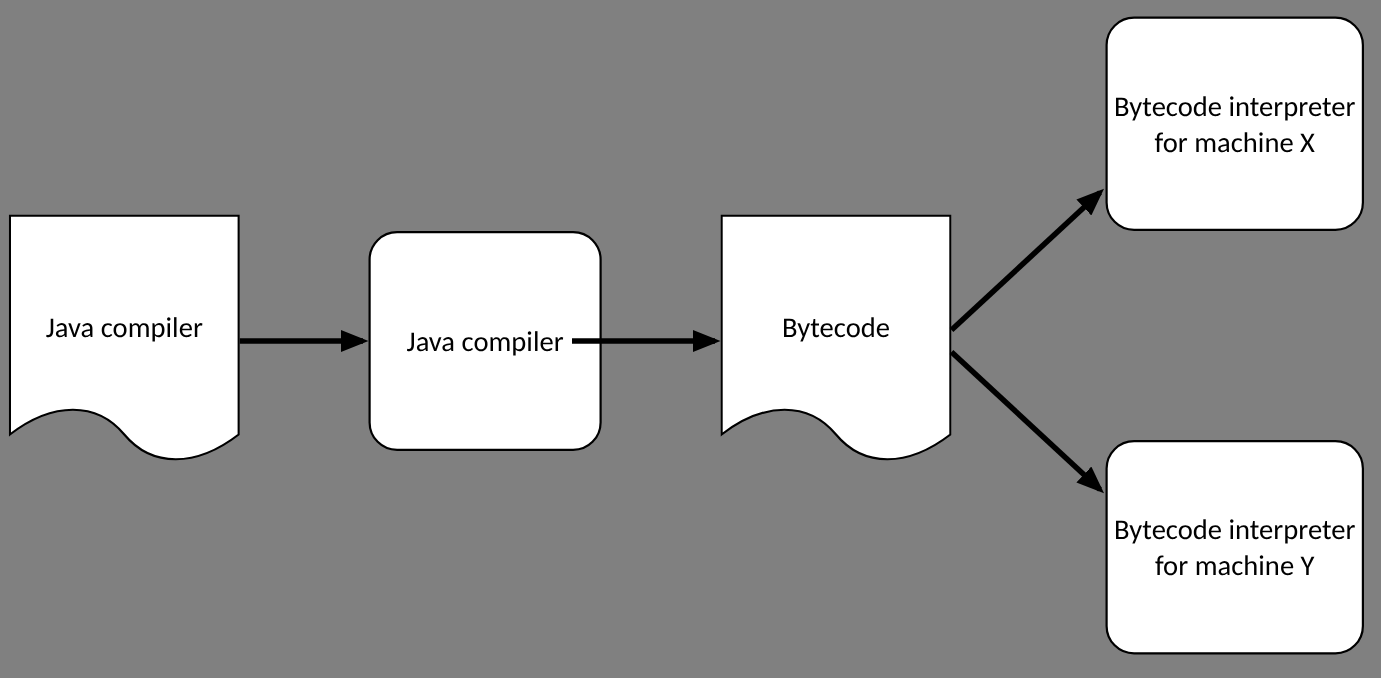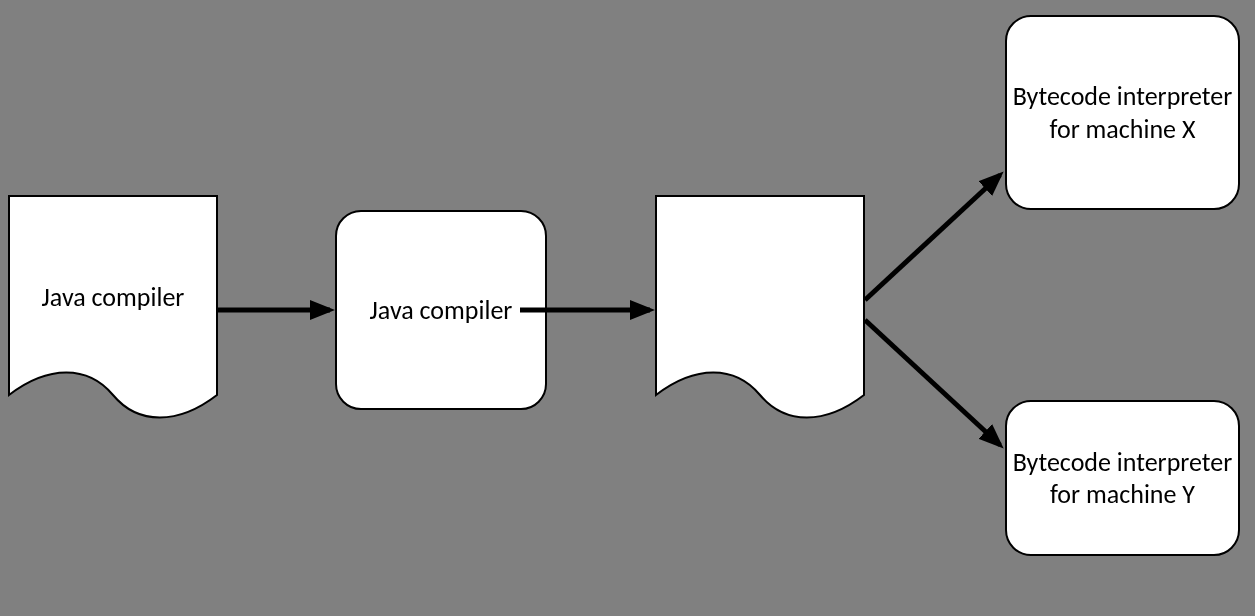--- a/index.html
+++ b/index.html
@@ -60,27 +60,28 @@
 </div>
 
 <div class="node rect" style="left:335px; top:210px; width:212px; height:200px;">
   <span>Java compiler</span>
 </div>
 
 <div class="node doc-shape" style="left:655px; top:195px; width:210px; height:225px; background:transparent;">
   <svg viewBox="0 0 210 225" preserveAspectRatio="none">
     <path d="M1 1 L209 1 L209 200 C 170 230, 130 230, 105 200 C 80 170, 40 170, 1 200 Z" fill="#fff" stroke="#000" stroke-width="2"></path>
   </svg>
+  <div class="doc-text">Bytecode</div>
 </div>
 
 <div class="node rect" style="left:1005px; top:15px; width:235px; height:195px;">
   <span>Bytecode interpreter for machine X</span>
 </div>
 
-<div class="node rect" style="left:1005px; top:400px; width:235px; height:156px;">
+<div class="node rect" style="left:1005px; top:400px; width:235px; height:195px;">
   <span>Bytecode interpreter for machine Y</span>
 </div>
 
 <svg class="arrow-svg" viewBox="0 0 1255 616">
   <defs>
     <marker id="arrowhead" markerWidth="5" markerHeight="4" refX="4" refY="2" orient="auto">
       <polygon points="0 0, 5 2, 0 4" fill="#000"></polygon>
     </marker>
   </defs>
 

